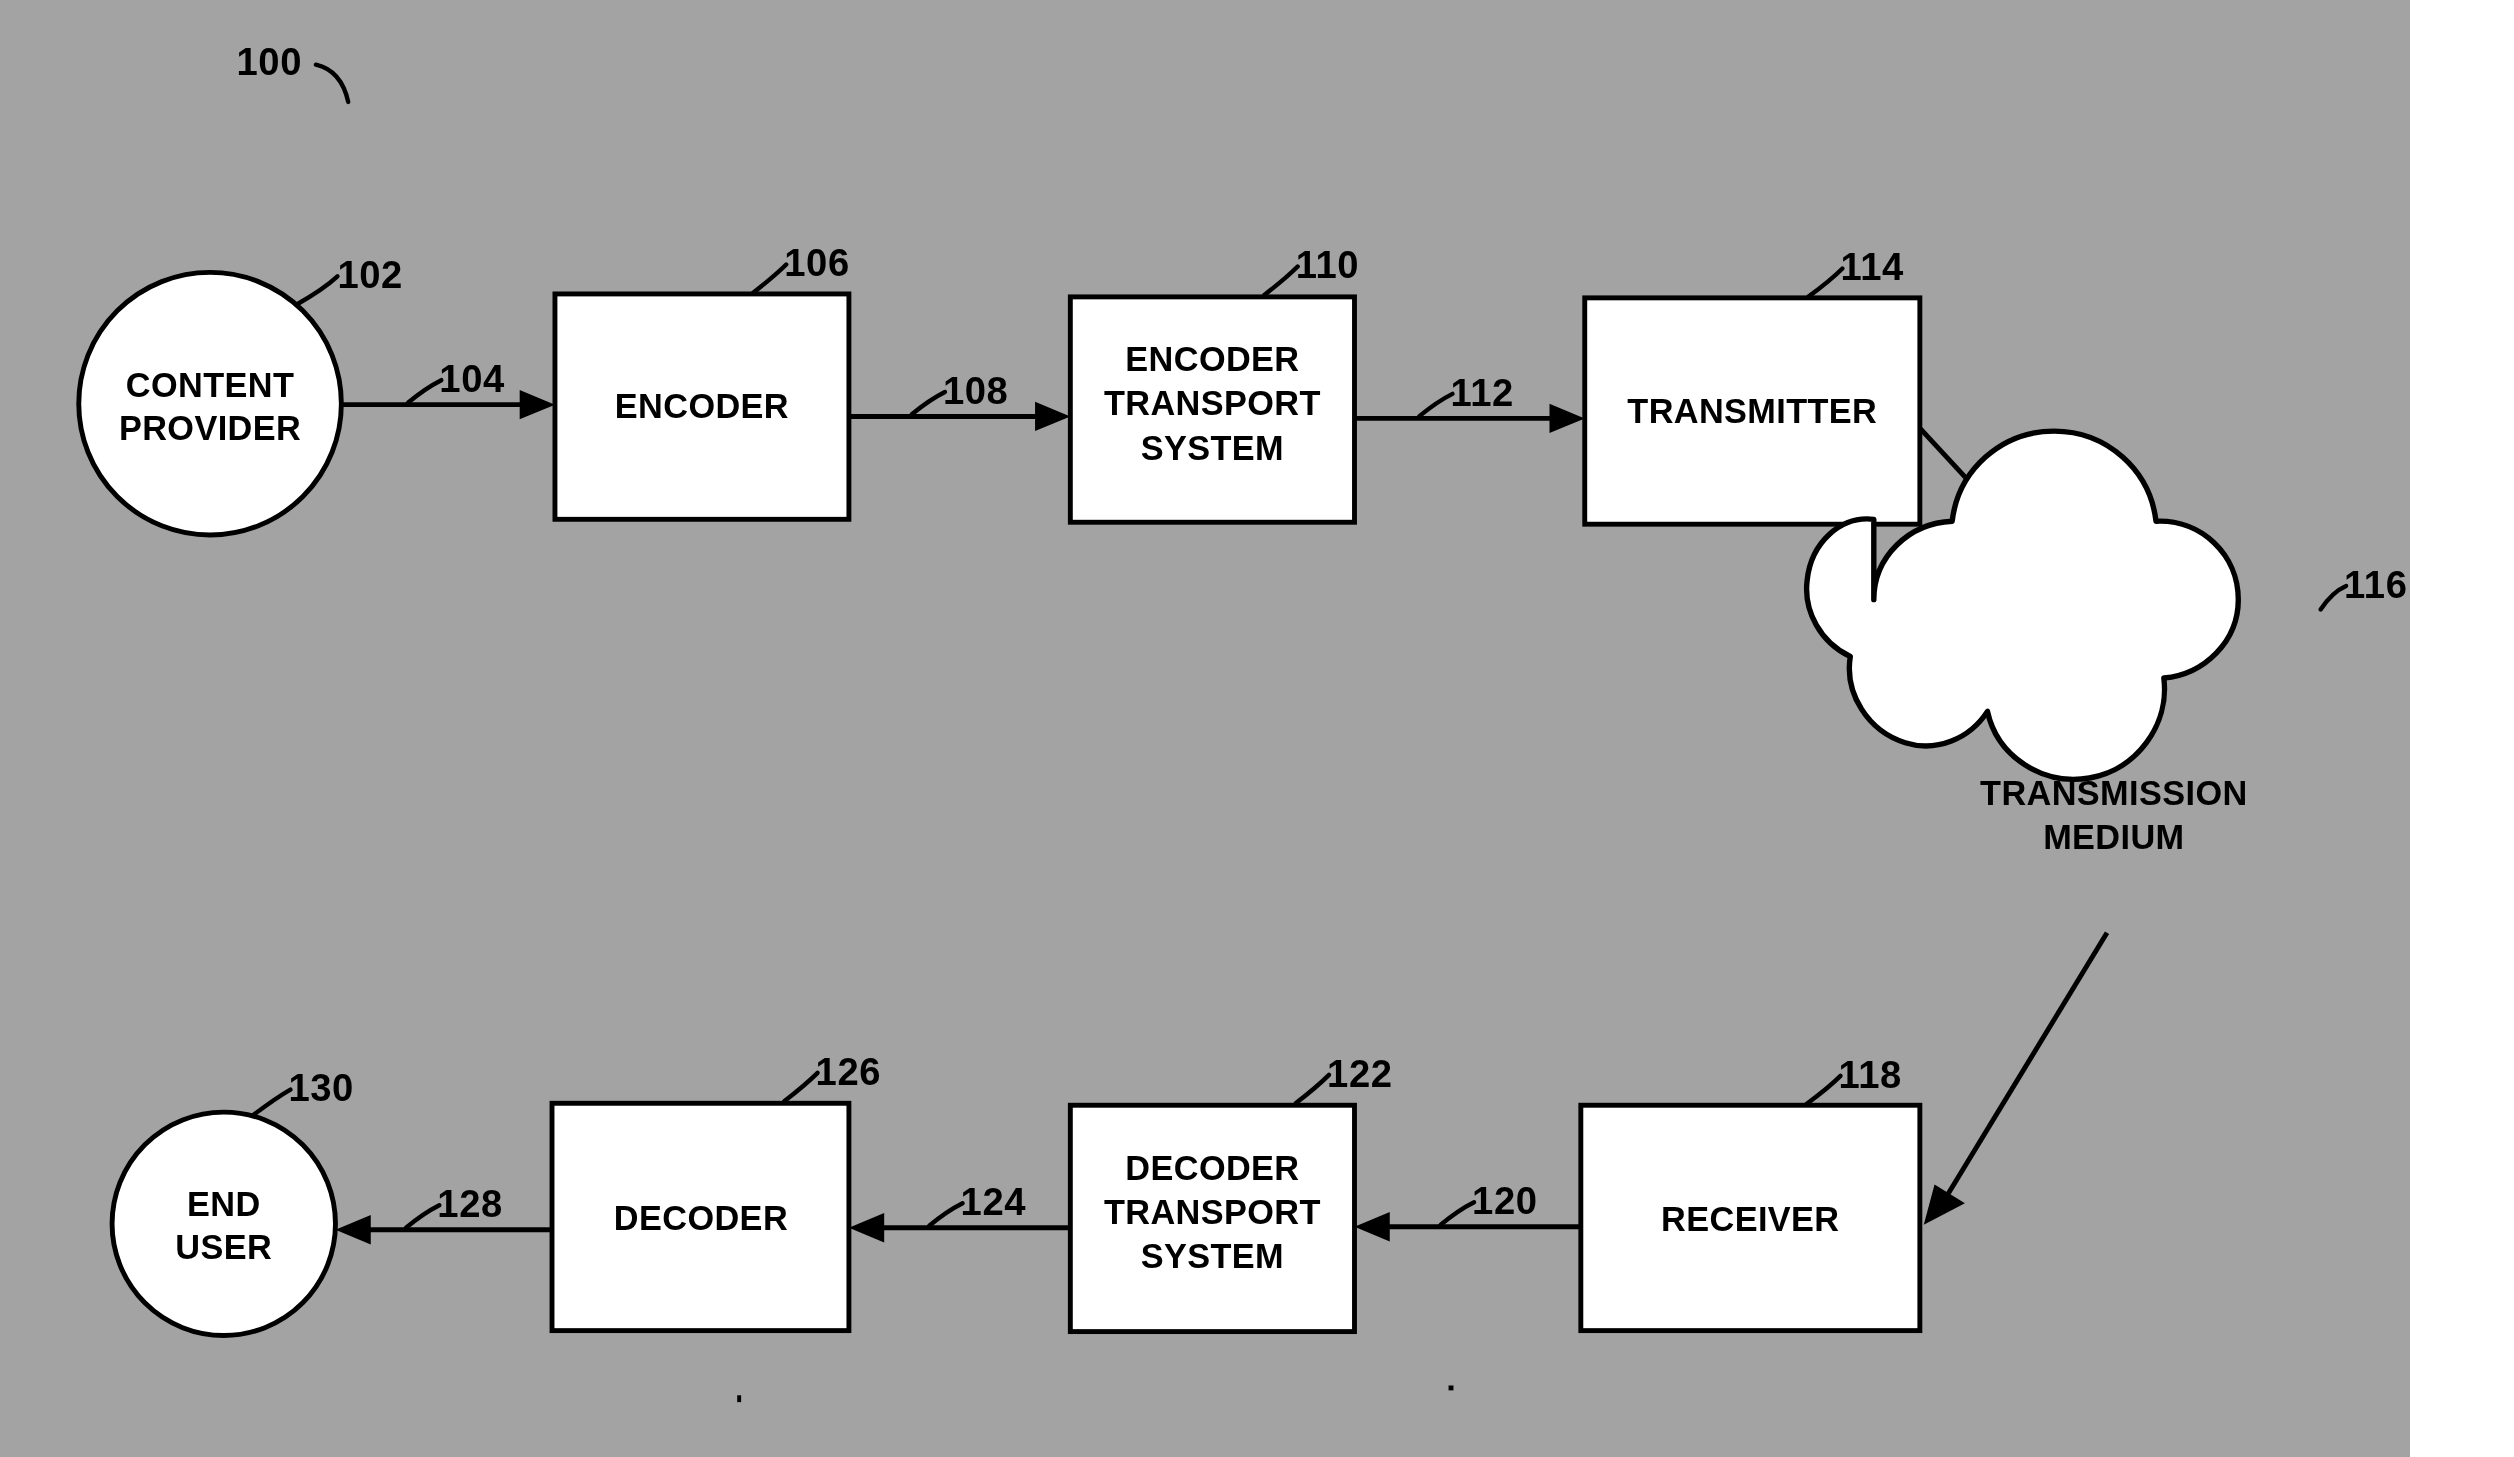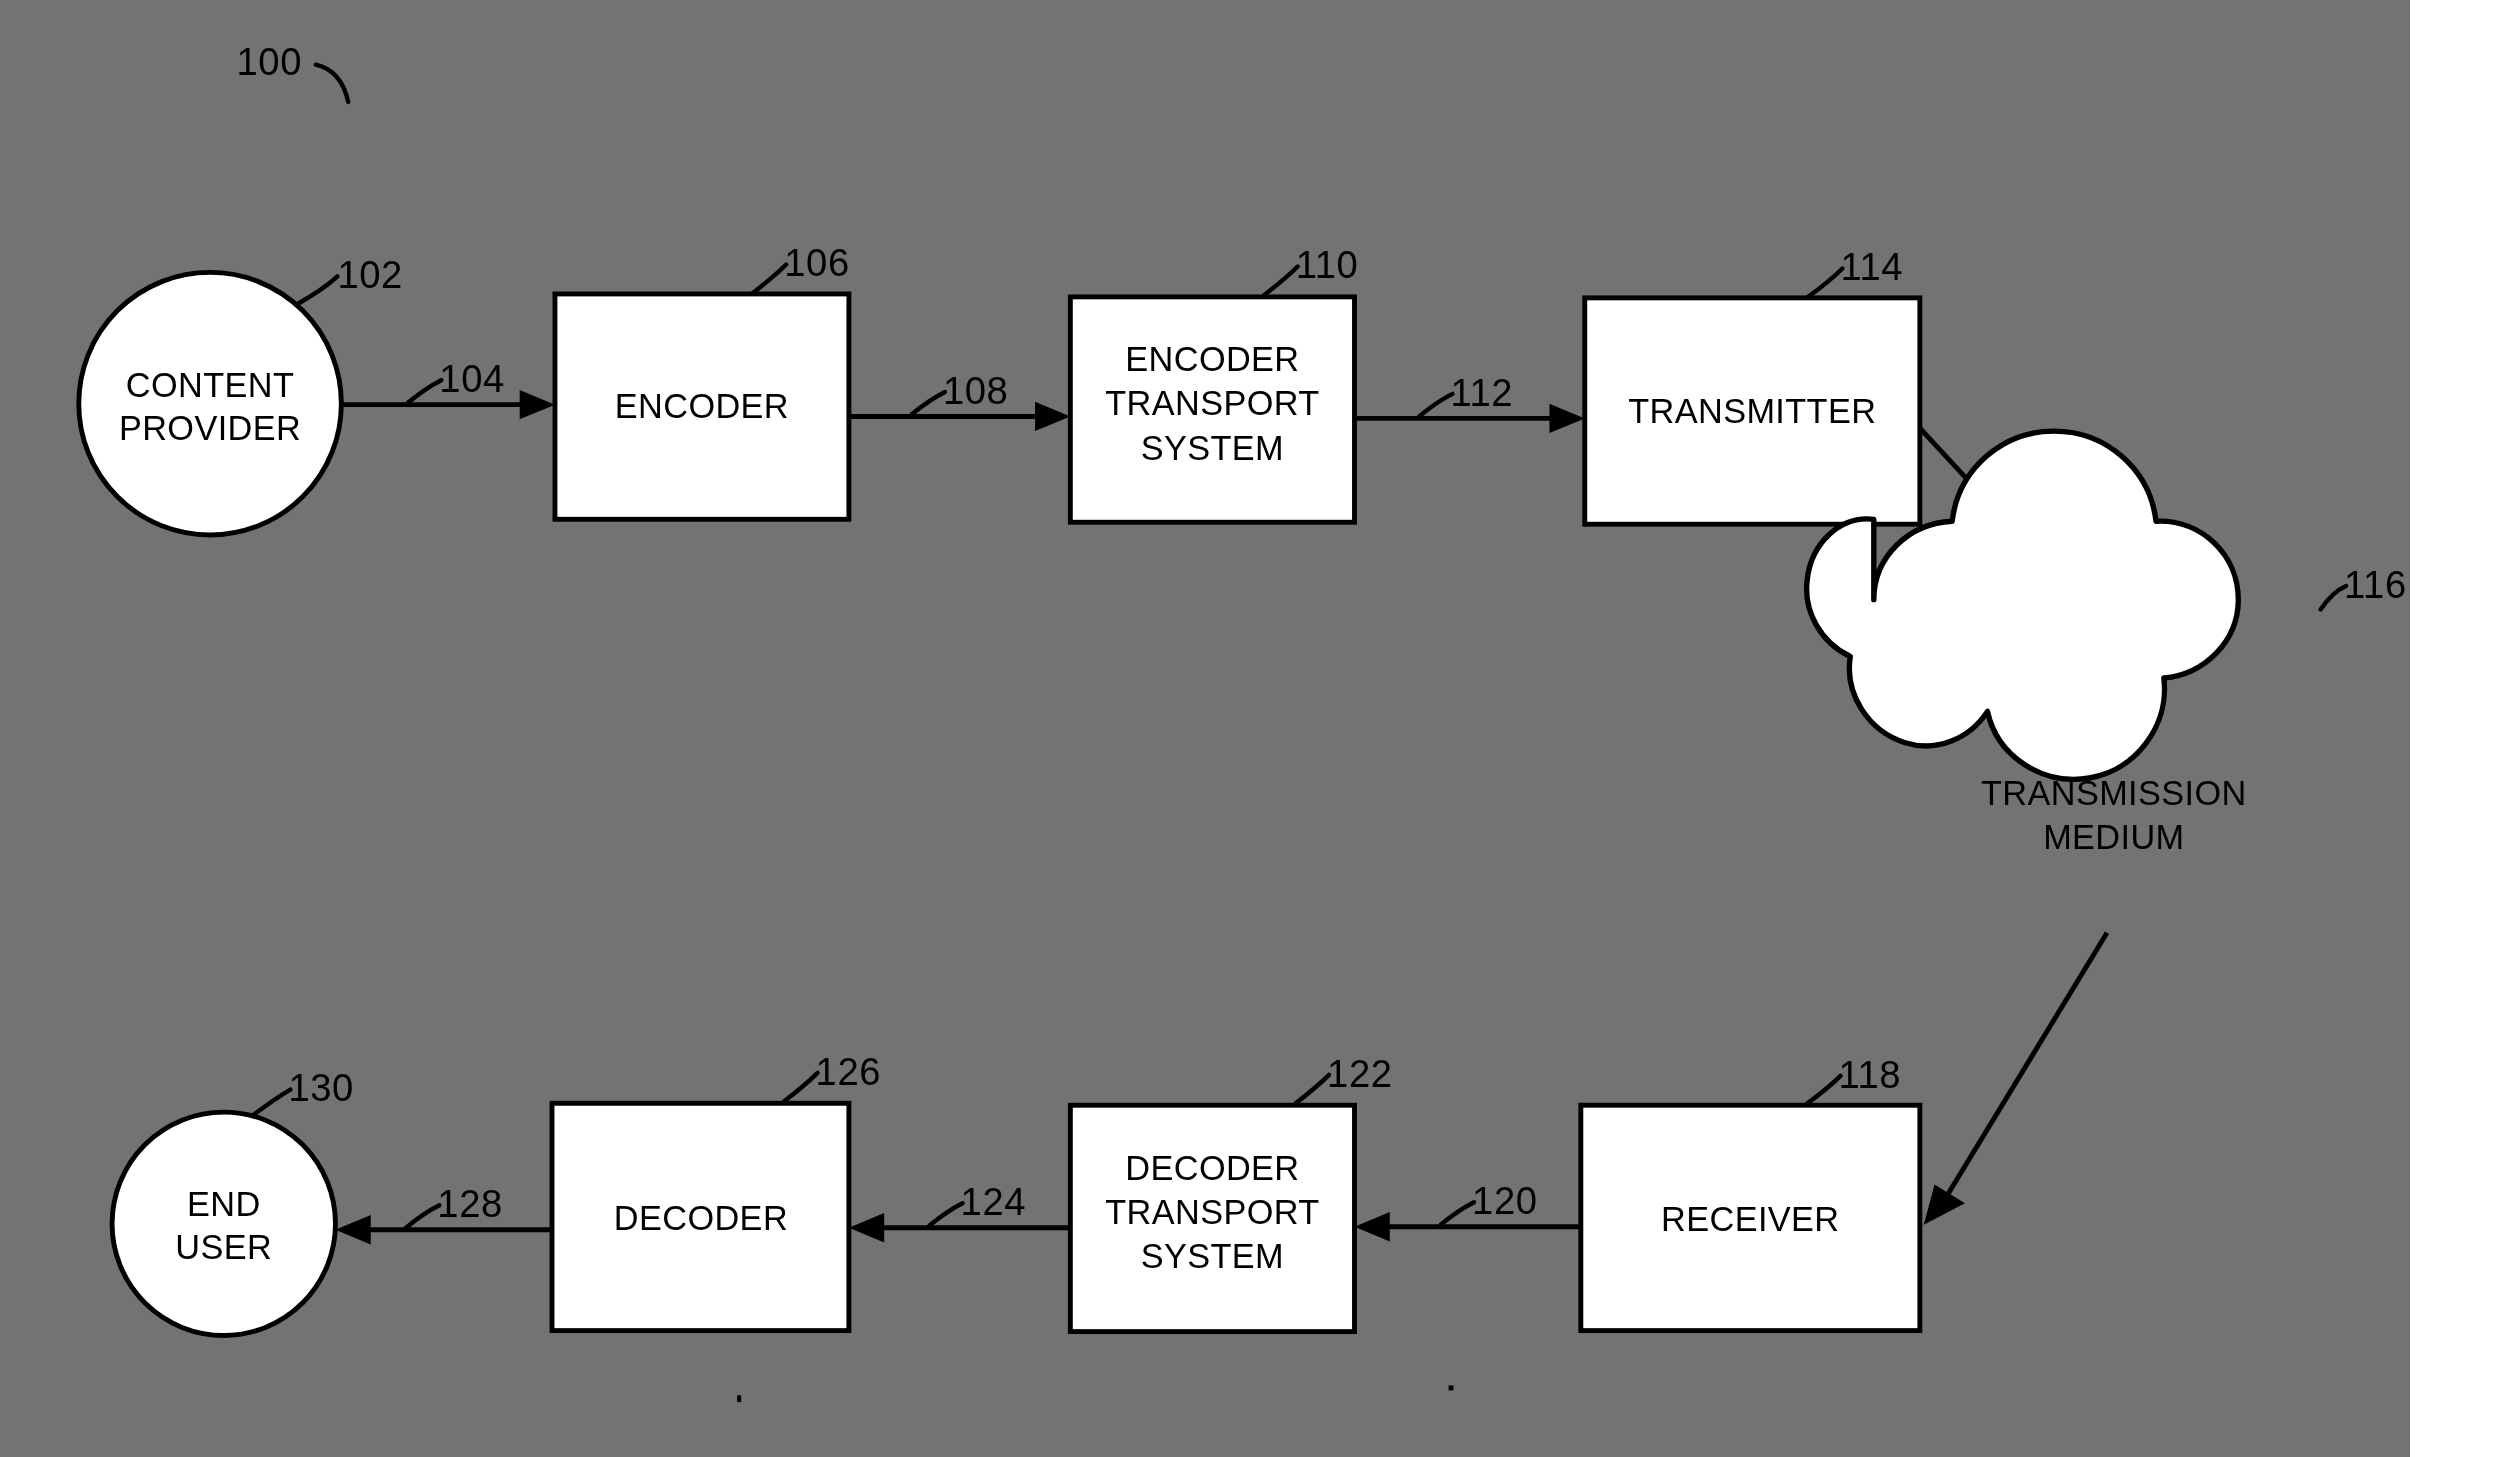--- a/index.html
+++ b/index.html
@@ -8,22 +8,23 @@
     padding: 0;
     background: #ffffff;
   }
   body {
     font-family: "Liberation Sans", sans-serif;
   }
   #figure-root {
     position: relative;
     width: 2410px;
     height: 1457px;
-    background: #737373;
+    background: #a3a3a3;
     overflow: hidden;
+    font-weight: bold;
   }
   svg.figure-canvas {
     position: absolute;
     left: 0;
     top: 0;
     width: 2514px;
     height: 1457px;
     display: block;
   }
   .shape-stroke {

